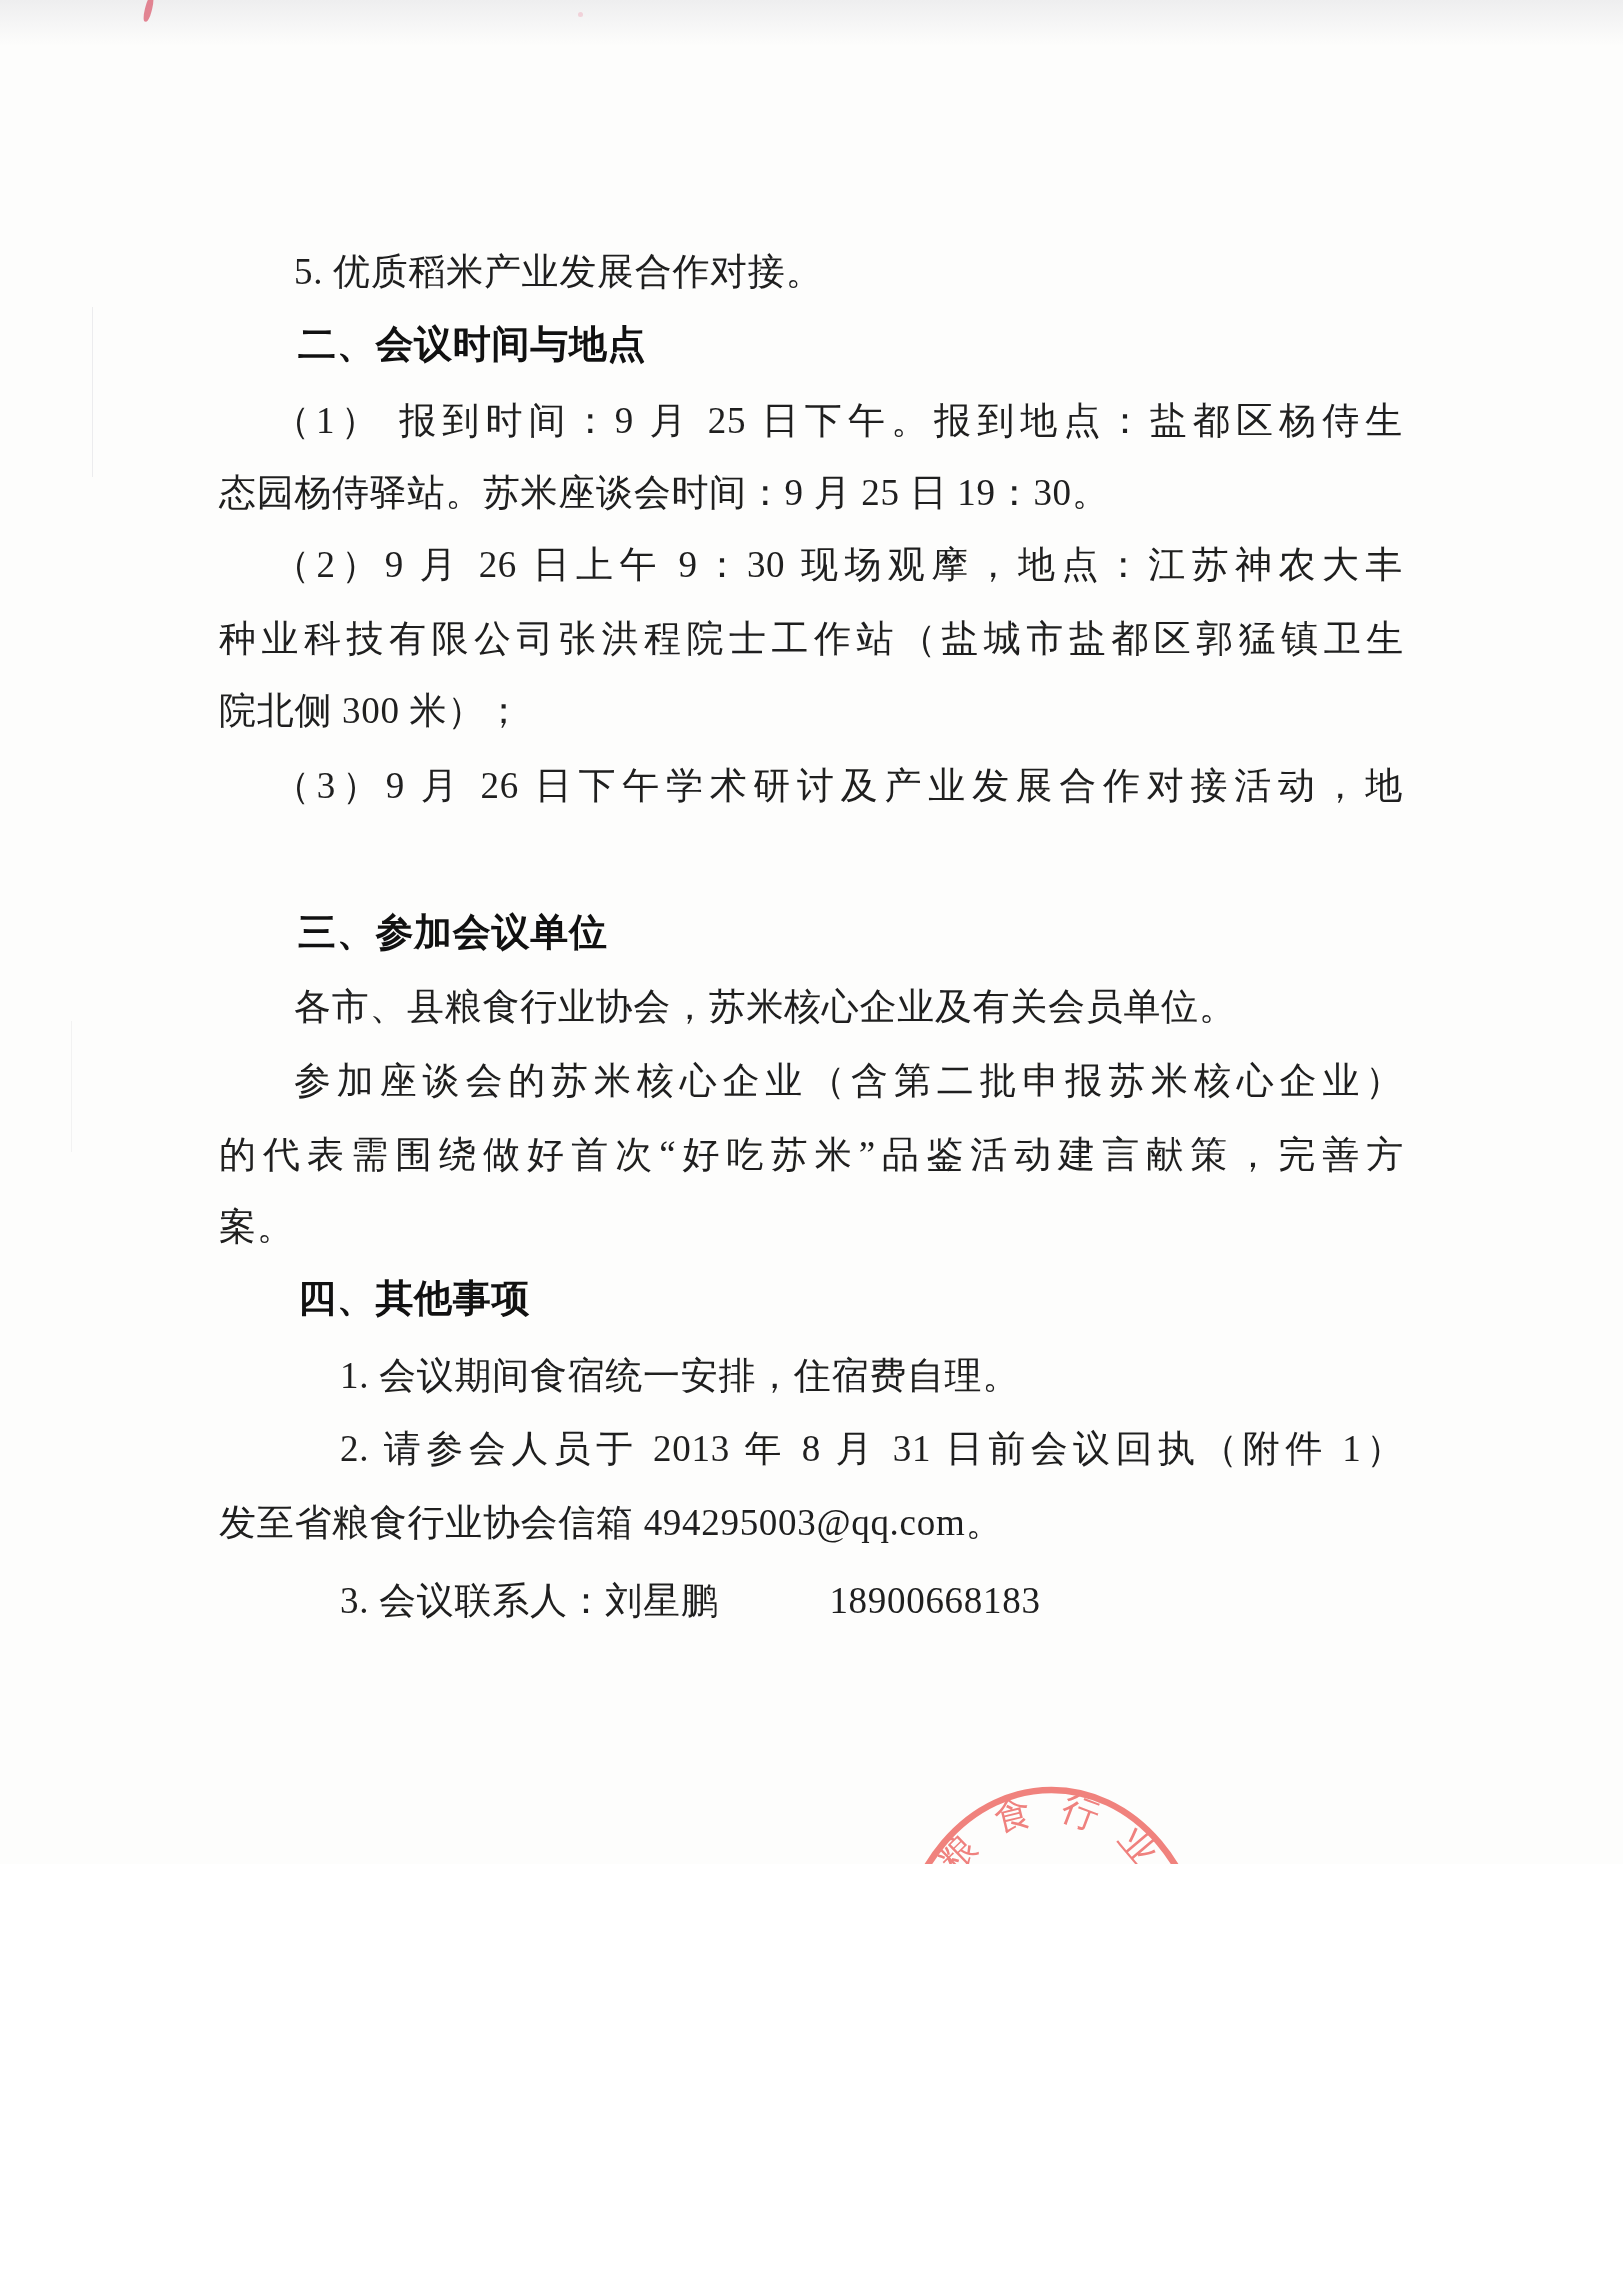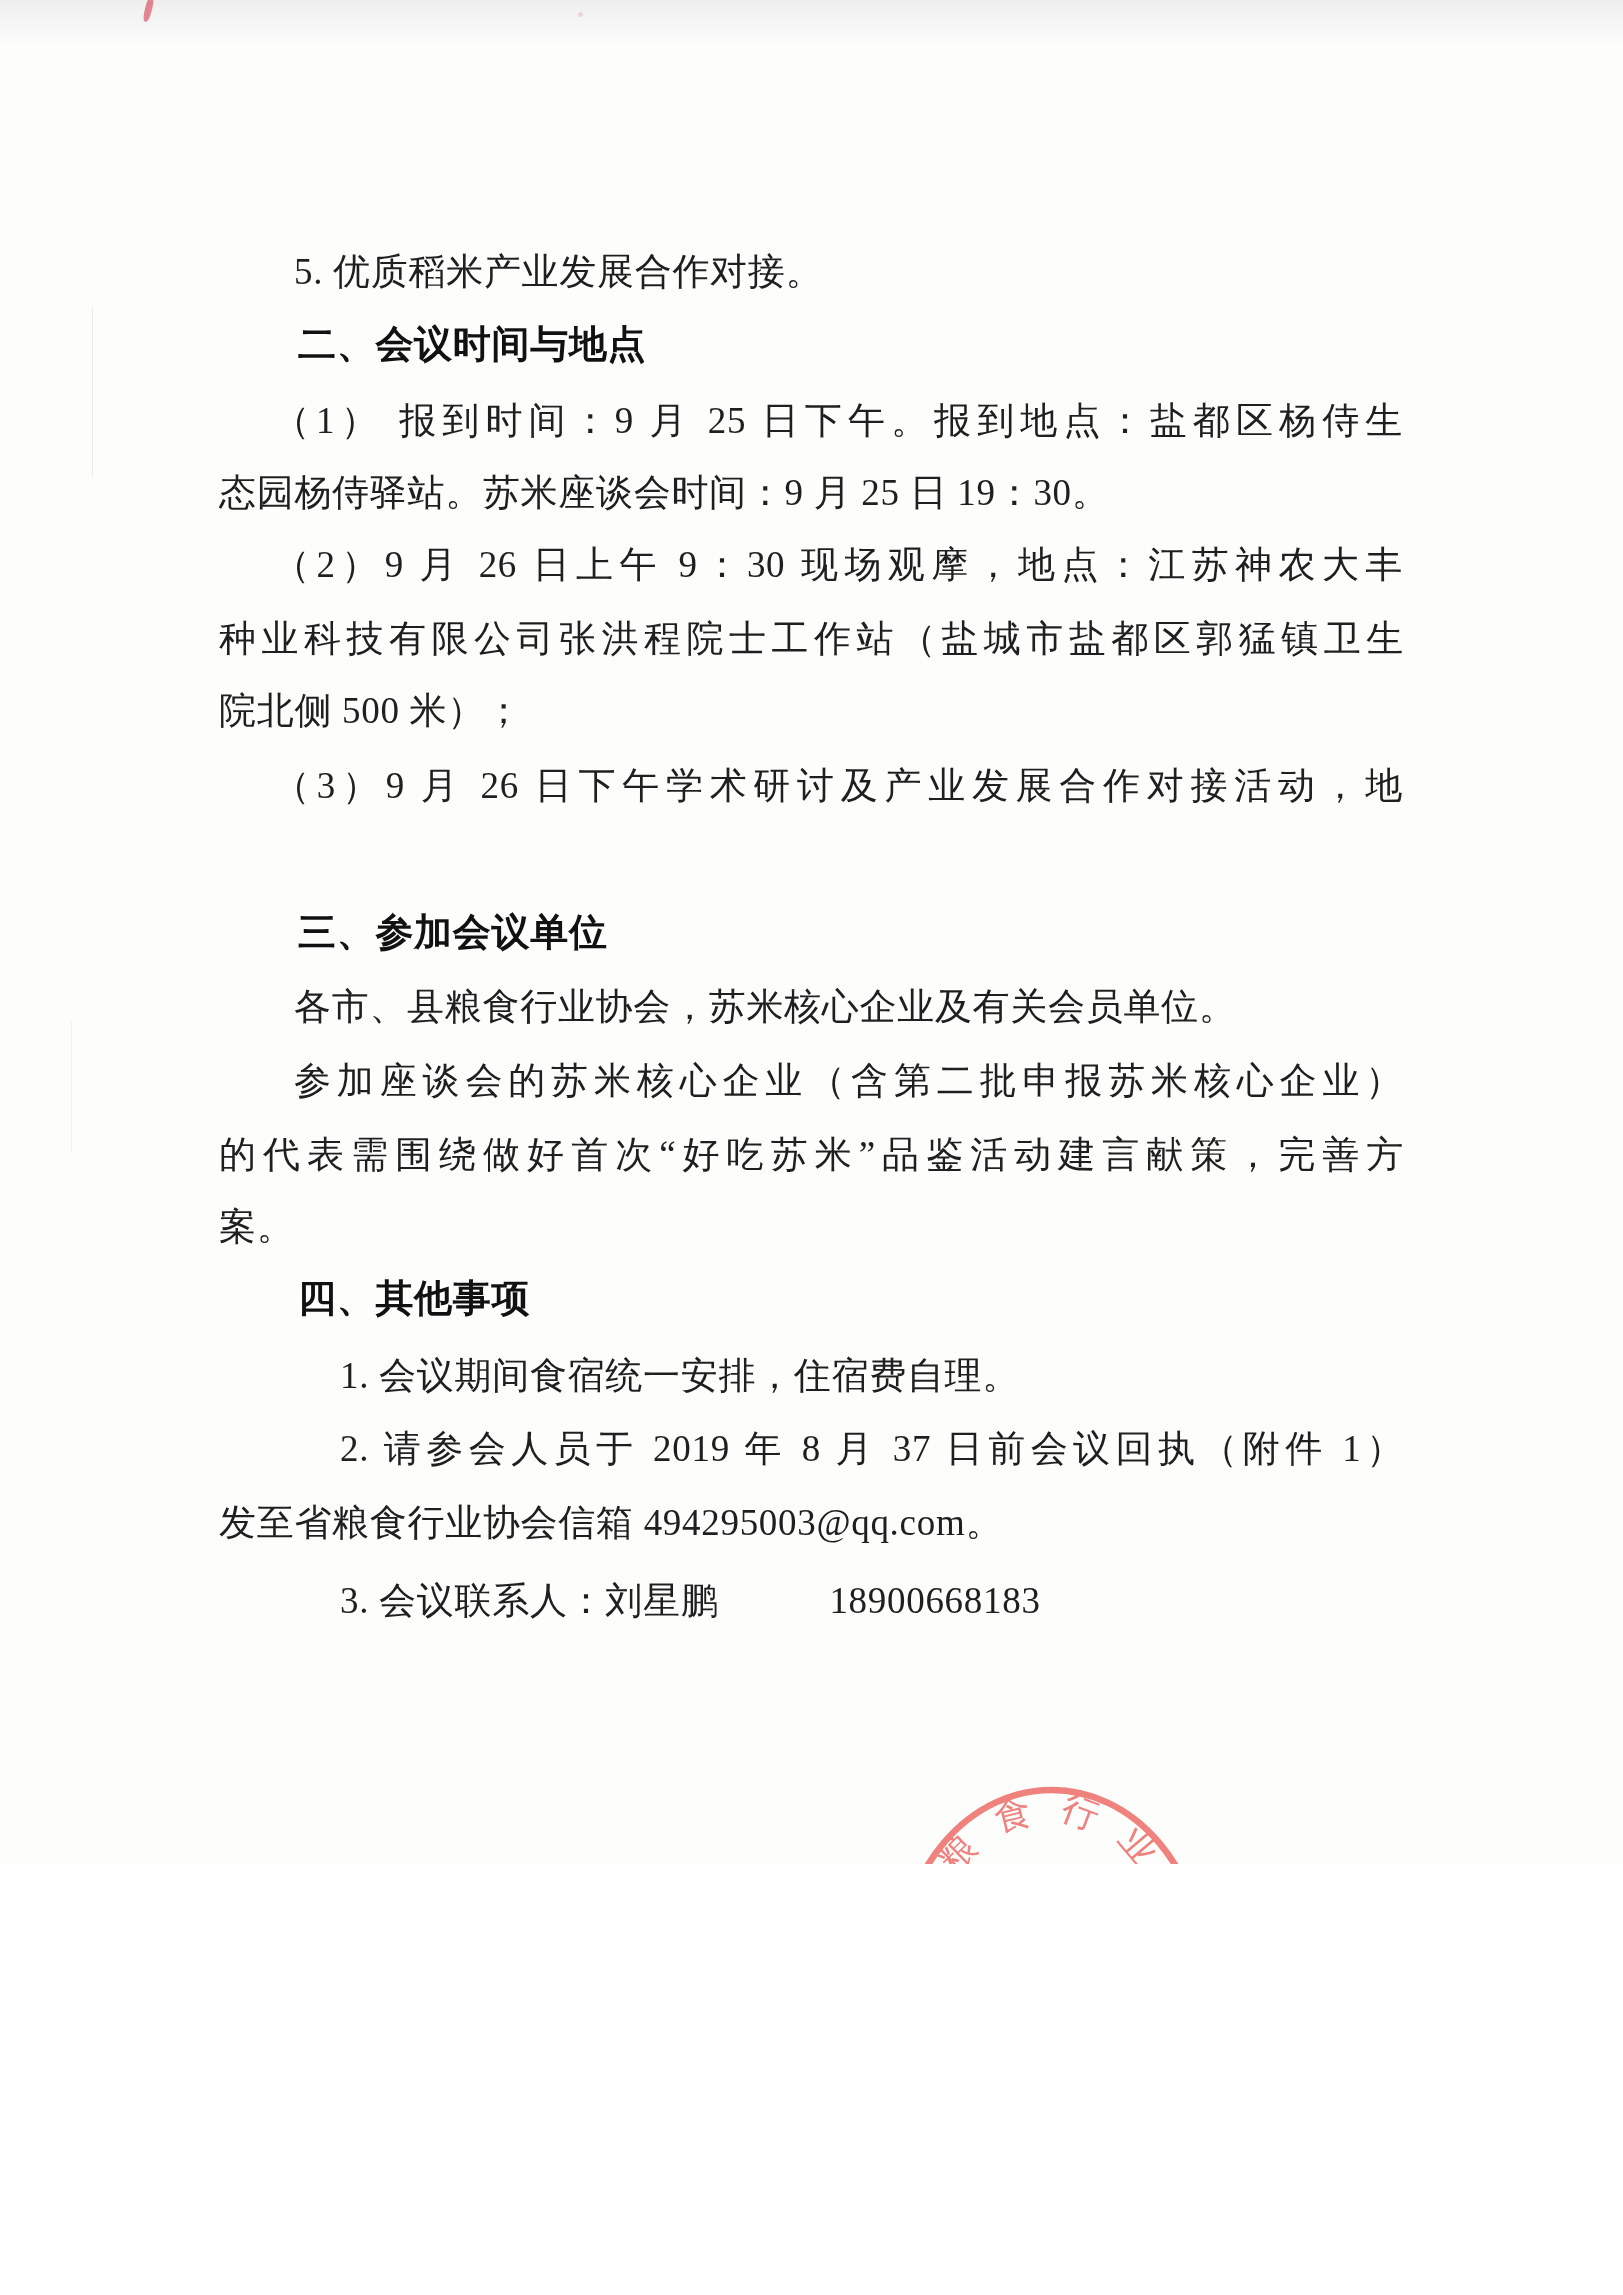--- a/index.html
+++ b/index.html
@@ -96,30 +96,30 @@
   <div class="pink-dot"></div>
   <div class="streak-1"></div>
   <div class="streak-2"></div>
 
   <div class="doc-line x-indent2" style="top:250px">5. 优质稻米产业发展合作对接。</div>
   <div class="doc-line heading x-head" style="top:323px">二、会议时间与地点</div>
   <div class="doc-line justify x-paren w-paren" style="top:399px">（1） 报到时间：9 月 25 日下午。报到地点：盐都区杨侍生</div>
   <div class="doc-line x-flush" style="top:471px">态园杨侍驿站。苏米座谈会时间：9 月 25 日 19：30。</div>
   <div class="doc-line justify x-paren w-paren" style="top:543px">（2）9 月 26 日上午 9：30 现场观摩，地点：江苏神农大丰</div>
   <div class="doc-line justify x-flush w-flush" style="top:617px">种业科技有限公司张洪程院士工作站（盐城市盐都区郭猛镇卫生</div>
-  <div class="doc-line x-flush" style="top:689px">院北侧 500 米）；</div>
+  <div class="doc-line x-flush" style="top:689px">院北侧 300 米）；</div>
   <div class="doc-line justify x-paren w-paren" style="top:764px">（3）9 月 26 日下午学术研讨及产业发展合作对接活动，地</div>
   <div class="doc-line heading x-head" style="top:911px">三、参加会议单位</div>
   <div class="doc-line x-indent2" style="top:985px">各市、县粮食行业协会，苏米核心企业及有关会员单位。</div>
   <div class="doc-line justify x-indent2 w-indent2" style="top:1059px">参加座谈会的苏米核心企业（含第二批申报苏米核心企业）</div>
   <div class="doc-line justify x-flush w-flush" style="top:1133px">的代表需围绕做好首次“好吃苏米”品鉴活动建言献策，完善方</div>
   <div class="doc-line x-flush" style="top:1205px">案。</div>
   <div class="doc-line heading x-head" style="top:1277px">四、其他事项</div>
   <div class="doc-line x-indent3" style="top:1354px">1. 会议期间食宿统一安排，住宿费自理。</div>
-  <div class="doc-line justify x-indent3 w-indent3" style="top:1427px">2. 请参会人员于 2019 年 8 月 37 日前会议回执（附件 1）</div>
+  <div class="doc-line justify x-indent3 w-indent3" style="top:1427px">2. 请参会人员于 2013 年 8 月 31 日前会议回执（附件 1）</div>
   <div class="doc-line x-flush" style="top:1501px">发至省粮食行业协会信箱 494295003@qq.com。</div>
 
   <div class="doc-line x-indent3" style="top:1579px">
     <span>3. 会议联系人：刘星鹏</span><span class="contact-phone">18900668183</span>
   </div>
 
   <div class="sig-org">江苏省粮食行业协会</div>
   <div class="sig-date">2019 年 8 月 22 日</div>
 
   <svg class="seal-svg" width="327" height="406" viewBox="0 0 500 620">

